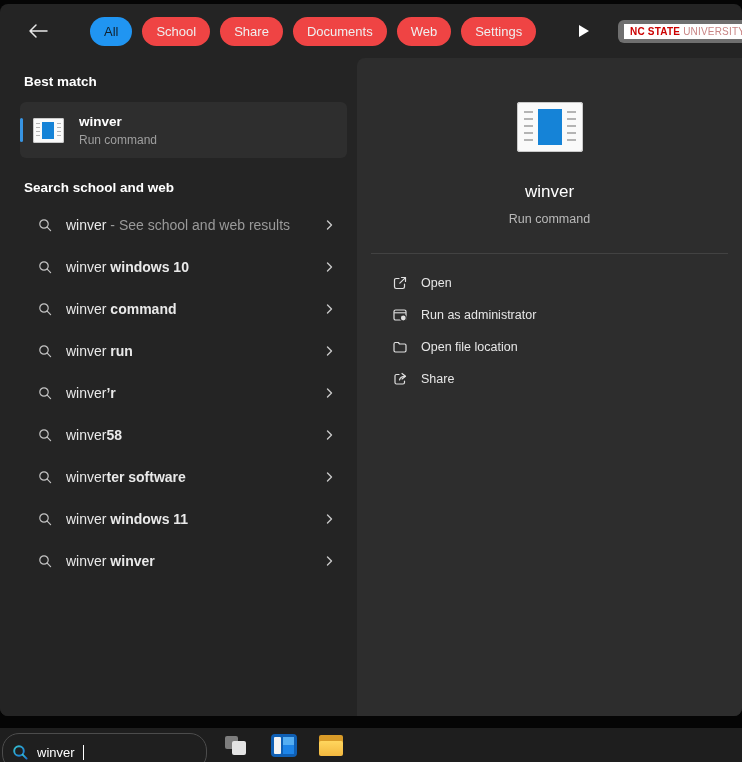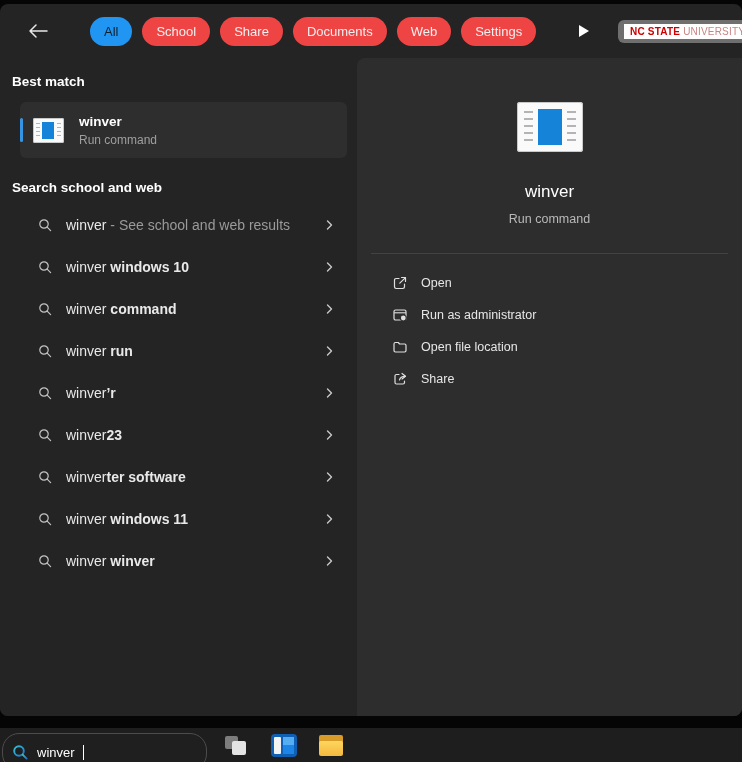--- a/index.html
+++ b/index.html
@@ -25,21 +25,21 @@
   .org-badge-inner { background:#ffffff; padding:2px 6px; font-size:10px; font-weight:bold; letter-spacing:.2px; display:flex; gap:3px; align-items:flex-start; white-space:nowrap; }
   .org-primary { color:#cc0000; }
   .org-secondary { color:#c98585; font-weight:normal; }
   .avatar { margin-left:22px; width:27px; height:27px; border-radius:50%; background:#3b3b3b;
             color:#eee; font-size:13px; display:flex; align-items:center; justify-content:center; cursor:pointer; }
   .dots { margin-left:18px; display:flex; gap:3px; cursor:pointer; padding:6px 2px; }
   .dots i { width:3px; height:3px; border-radius:50%; background:#dadada; }
 
   
   .left-panel { position:absolute; top:54px; left:0; width:357px; bottom:0; background:#242424; }
-  .section-h { color:#ffffff; font-size:13.5px; font-weight:bold; margin:16px 0 0 12px; }
+  .section-h { color:#ffffff; font-size:13.5px; font-weight:bold; margin:16px 0 0 24px; }
   .best-row { position:relative; margin:13px 10px 0 20px; height:56px; background:#2e2e2e;
               border-radius:6px; display:flex; align-items:center; padding-left:13px; gap:15px; cursor:pointer; }
   .accent-bar { position:absolute; left:0; top:50%; transform:translateY(-50%);
                 width:3px; height:24px; border-radius:2px; background:#3794e2; }
   .bm-title { color:#fff; font-size:13.5px; font-weight:bold; line-height:17px; }
   .bm-sub { color:#9f9f9f; font-size:12px; line-height:16px; margin-top:2px; }
 
   
   .wi { position:relative; width:31px; height:25px; background:#fafafa; border-radius:2px;
         box-shadow: inset 0 0 0 1px #c9c9c9; flex:none; }
@@ -225,21 +225,21 @@
               </svg>
             </span>
         </div>
         <div class="s-row">
           <span class="mag">
               <svg width="14" height="14" viewBox="0 0 14 14">
                 <circle cx="6" cy="6" r="4.2" fill="none" stroke="#c4c4c4" stroke-width="1.2"></circle>
                 <line x1="9.2" y1="9.2" x2="12.6" y2="12.6" stroke="#c4c4c4" stroke-width="1.2" stroke-linecap="round"></line>
               </svg>
             </span>
-          <span><span class="typed">winver</span><span class="completion">23</span></span>
+          <span><span class="typed">winver</span><span class="completion">58</span></span>
           <span class="chev">
               <svg width="11" height="12" viewBox="0 0 11 12">
                 <path d="M3.5 2l4 4-4 4" fill="none" stroke="#c8c8c8" stroke-width="1.4" stroke-linecap="round" stroke-linejoin="round"></path>
               </svg>
             </span>
         </div>
         <div class="s-row">
           <span class="mag">
               <svg width="14" height="14" viewBox="0 0 14 14">
                 <circle cx="6" cy="6" r="4.2" fill="none" stroke="#c4c4c4" stroke-width="1.2"></circle>

